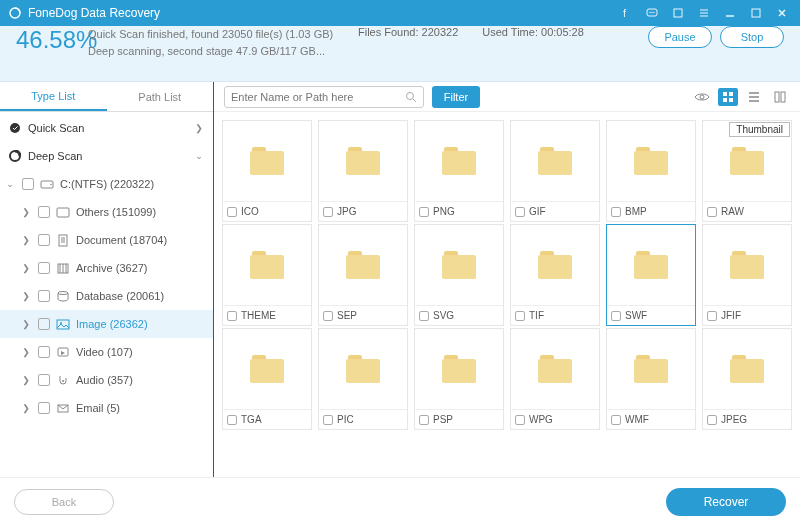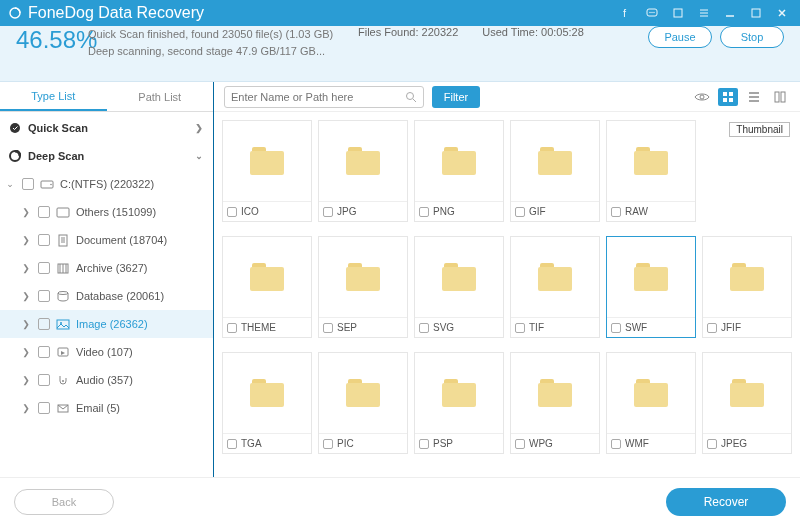--- a/index.html
+++ b/index.html
@@ -1,51 +1,51 @@
 <!DOCTYPE html>
 <html><head>
 <meta charset="utf-8">
 <style>
 *{box-sizing:border-box;margin:0;padding:0;font-family:Arial,sans-serif;font-size:11px}
 body{width:800px;height:525px;background:#f5f5f5;overflow:hidden}
 .titlebar{height:26px;background:#2a9cd4;display:flex;align-items:center;padding:0 8px;color:#fff}
 .titlebar .logo{width:14px;height:14px;margin-right:6px;display:flex;align-items:center;justify-content:center}
-.titlebar .title{flex:1;font-size:16px}
+.titlebar .title{flex:1;font-size:12px}
 .titlebar .tbtn{width:20px;height:20px;margin-left:6px;display:flex;align-items:center;justify-content:center;cursor:pointer;color:#fff;opacity:.9}
 .statusbar{height:56px;background:#e8f4fb;border-bottom:1px solid #d3e6f2;display:flex;align-items:flex-start;padding:0 16px}
 .pct{color:#2a9cd4;font-size:24px;font-weight:300;width:72px}
 .stlines{flex:0 0 260px;color:#777;line-height:1.5}
 .stmeta{flex:1;color:#666;display:flex;gap:24px;padding-left:10px}
 .stbtns{display:flex;gap:8px}
 .pill{border:1px solid #2a9cd4;color:#2a9cd4;background:#fff;border-radius:12px;width:64px;height:22px;display:flex;align-items:center;justify-content:center;cursor:pointer}
 .body{display:flex;height:calc(525px - 26px - 56px - 48px);background:#fff}
 .sidebar{width:218px;border-right:1px solid #0369a1;display:flex;flex-direction:column}
 .tabs{display:flex;height:30px;border-bottom:1px solid #ddd}
 .tab{flex:1;display:flex;align-items:center;justify-content:center;color:#888;cursor:pointer}
 .tab.active{color:#2a9cd4;border-bottom:2px solid #2a9cd4}
 .tree{overflow-y:auto;flex:1;padding:2px 0}
 .trow{display:flex;align-items:center;height:28px;padding:0 8px;color:#555;cursor:pointer}
 .trow.sel{background:#e8f4fb;color:#2a9cd4}
 .trow .arr{width:12px;display:flex;justify-content:center;color:#888;font-size:9px}
 .trow .cb{width:12px;height:12px;border:1px solid #aaa;margin:0 6px;border-radius:2px}
 .trow .ico{width:14px;margin-right:6px;display:flex;justify-content:center}
 .trow .lbl{flex:1;white-space:nowrap;overflow:hidden}
-.trow.bold{font-weight:700;color:#333}
+.trow.bold{font-weight:400;color:#333}
 .main{flex:1;display:flex;flex-direction:column}
 .toolbar{height:30px;border-bottom:1px solid #eee;display:flex;align-items:center;padding:0 10px;gap:8px}
 .search{width:200px;height:22px;border:1px solid #ccc;border-radius:3px;display:flex;align-items:center;padding:0 6px;color:#aaa}
 .search input{border:none;outline:none;flex:1;font-size:11px;color:#555}
 .filterbtn{background:#2a9cd4;color:#fff;border-radius:3px;height:22px;width:48px;display:flex;align-items:center;justify-content:center;cursor:pointer}
 .spacer{flex:1}
 .viewctl{display:flex;align-items:center;gap:6px;position:relative}
 .vbtn{width:20px;height:18px;display:flex;align-items:center;justify-content:center;border:1px solid transparent;cursor:pointer;color:#888}
 .vbtn.sel{background:#2a9cd4;color:#fff;border-radius:2px}
 .tooltip{position:absolute;top:34px;right:0;background:#fff;border:1px solid #bbb;padding:1px 6px;color:#333;font-size:10px}
 .grid{flex:1;overflow:auto;padding:8px}
-.grow{display:flex;gap:6px;margin-bottom:14px}
+.grow{display:flex;gap:6px;margin-bottom:2px}
 .card{width:90px;height:102px;border:1px solid #e6e6e6;display:flex;flex-direction:column;cursor:pointer}
 .card.sel{border:1px solid #2a9cd4}
 .cthumb{flex:1;display:flex;align-items:center;justify-content:center}
 .folder{width:34px;height:28px;position:relative}
 .folder::before{content:"";position:absolute;top:0;left:2px;width:14px;height:6px;background:#eed280;border-radius:2px 2px 0 0}
 .folder::after{content:"";position:absolute;top:4px;left:0;width:34px;height:24px;background:#f2dc95;border-radius:2px}
 .cfoot{height:20px;border-top:1px solid #eee;display:flex;align-items:center;padding:0 4px;gap:4px}
 .cfoot .cb{width:10px;height:10px;border:1px solid #aaa;border-radius:2px}
 .cfoot .nm{font-size:10px;color:#555}
 .footer{height:48px;background:#fff;border-top:1px solid #eee;display:flex;align-items:center;padding:0 14px}
@@ -330,20 +330,29 @@
               <span class="cb"></span>
               <span class="nm">GIF</span>
             </div>
           </div>
           <div class="card">
             <div class="cthumb">
               <div class="folder"></div>
             </div>
             <div class="cfoot">
               <span class="cb"></span>
+              <span class="nm">BMP</span>
+            </div>
+          </div>
+          <div class="card">
+            <div class="cthumb">
+              <div class="folder"></div>
+            </div>
+            <div class="cfoot">
+              <span class="cb"></span>
               <span class="nm">RAW</span>
             </div>
           </div>
         </div>
         <div class="grow">
           <div class="card">
             <div class="cthumb">
               <div class="folder"></div>
             </div>
             <div class="cfoot">

